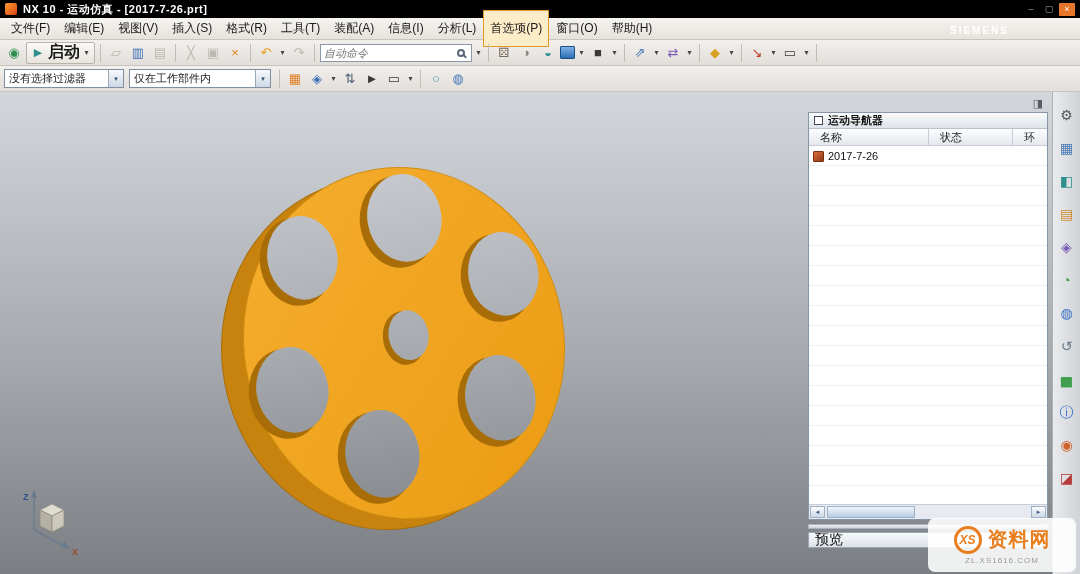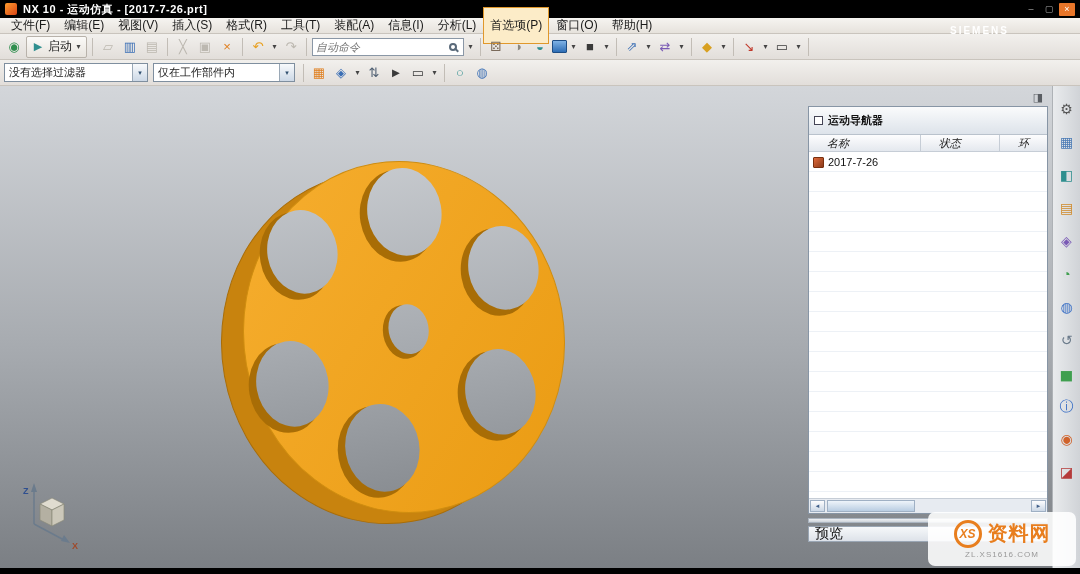--- a/index.html
+++ b/index.html
@@ -9,32 +9,32 @@
   
   .titlebar { height:18px; background:#000; color:#fff; display:flex; align-items:center; padding:0 5px; gap:6px; }
   .app-logo { width:12px; height:12px; border-radius:2px; background:linear-gradient(135deg,#ff9d2e,#d84315); flex:0 0 auto; }
   .title-text { font-size:11px; font-weight:bold; white-space:nowrap; letter-spacing:0.5px; }
   .brand { margin-left:auto; font-size:10px; font-weight:bold; letter-spacing:2px;margin-top:42px; }
   .winbtns { display:flex; gap:2px; margin-left:8px; }
   .winbtn { width:16px; height:13px; font-size:9px; line-height:12px; text-align:center; color:#aaa; }
   .winbtn.close { background:#e8762a; color:#fff; border-radius:1px; }
 
   
-  .menubar { height:16px; background:linear-gradient(#f6f4f1,#e6e2dc); border-bottom:1px solid #c9c4bd; display:flex; align-items:center; padding-left:4px; color:#1a1a1a; }
+  .menubar { height:22px; background:linear-gradient(#f6f4f1,#e6e2dc); border-bottom:1px solid #c9c4bd; display:flex; align-items:center; padding-left:4px; color:#1a1a1a; }
   .menu-item { padding:3px 7px; white-space:nowrap; }
   .menu-item.hl { border:1px solid #e0982c; background:#fcecc8; padding:9px 6px; }
 
   
   .toolbar { background:linear-gradient(#f2f0ed,#e2deda); border-bottom:1px solid #c9c4bd; display:flex; align-items:center; gap:2px; padding:0 4px; height:26px; }
   .tbi { width:20px; height:20px; display:flex; align-items:center; justify-content:center; font-size:13px; border-radius:2px; flex:0 0 auto; }
   .tbi.sm { width:16px; font-size:11px; }
   .sep { width:1px; height:18px; background:#c2bdb6; margin:0 3px; flex:0 0 auto; }
   .caret { font-size:8px; color:#444; width:9px; text-align:center; flex:0 0 auto; }
   .start-btn { display:flex; align-items:center; gap:2px; padding:1px 3px; border:1px solid #b8b2aa; border-radius:2px; background:linear-gradient(#fbfaf8,#e8e4de); height:22px; }
-  .start-btn .lbl { font-size:12px; color:#1a1a1a; }
+  .start-btn .lbl { font-size:16px; color:#1a1a1a;font-weight:bold; }
   .cmdbox { display:flex; align-items:center; border:1px solid #8a97a6; background:#fff; height:18px; width:152px; padding:0 3px; }
   .cmdbox input { border:none; outline:none; flex:1; min-width:10px; font-size:11px; font-style:italic; color:#777; font-family:"Liberation Sans",sans-serif; background:transparent; }
   .mag { width:8px; height:8px; border:2px solid #5a6a7a; border-radius:50%; position:relative; flex:0 0 auto; margin-right:3px; }
   .mag::after { content:""; position:absolute; width:5px; height:2px; background:#5a6a7a; transform:rotate(45deg); right:-4px; bottom:-2px; }
   .cubeicon { width:15px; height:13px; background:linear-gradient(#7fb2e5,#2d6db5); border:1px solid #1d4d85; border-radius:1px; }
   .dd { display:flex; align-items:center; border:1px solid #7f8f9f; background:#fff; height:19px; font-size:11px; padding-left:4px; color:#1a1a1a; margin-right:3px; }
   .dd-arrow { width:15px; height:17px; margin-left:auto; background:linear-gradient(#f8fafc,#ccd8e6); border-left:1px solid #9aa8b6; display:flex; align-items:center; justify-content:center; font-size:7px; color:#2f4f6f; }
 
   
   .c-green{color:#2f8f4e}.c-blue{color:#3b6fb5}.c-gray{color:#8a867e}.c-dis{color:#bcb8b0}
@@ -45,24 +45,24 @@
   
   .main { position:relative; width:1080px; height:482px; background:#9ea2a7; }
   svg.canvas { position:absolute; left:0; top:0; }
 
   
   .rail { position:absolute; right:0; top:0; width:28px; height:482px; background:linear-gradient(90deg,#e9ebed,#d0d3d7); border-left:1px solid #aeb2b6; display:flex; flex-direction:column; align-items:center; padding-top:14px; gap:15px; z-index:5; }
   .ric { width:18px; height:18px; font-size:14px; line-height:18px; text-align:center; }
 
   
   .panel { position:absolute; left:808px; top:20px; width:240px; height:408px; background:#fff; border:1px solid #8795a5; display:flex; flex-direction:column; font-size:11px; z-index:6; }
-  .panel-title { height:28px; flex:0 0 auto; background:linear-gradient(#fafbfc,#dde3ea); display:flex; align-items:center; gap:5px; padding:0 5px; border-bottom:1px solid #b9c2cc; color:#111; font-weight:bold; }
+  .panel-title { height:16px; flex:0 0 auto; background:linear-gradient(#fafbfc,#dde3ea); display:flex; align-items:center; gap:5px; padding:0 5px; border-bottom:1px solid #b9c2cc; color:#111; font-weight:bold; }
   .box-icon { width:9px; height:9px; border:1px solid #445; background:#fff; flex:0 0 auto; }
   .cols { display:flex; height:17px; flex:0 0 auto; background:linear-gradient(#fdfdfe,#e4e8ee); border-bottom:1px solid #c6cdd6; color:#222; }
-  .col { padding:1px 18px; border-right:1px solid #c6cdd6;font-style:italic; }
+  .col { padding:1px 11px; border-right:1px solid #c6cdd6; }
   .col.c1{width:120px}.col.c2{width:84px}.col.c3{flex:1;border-right:none}
   .rows { flex:1 1 auto; background:repeating-linear-gradient(180deg,#ffffff 0px,#ffffff 19px,#edf1f6 19px,#edf1f6 20px); overflow:hidden; }
   .nav-row { display:flex; align-items:center; height:20px; gap:4px; padding-left:4px; color:#111; }
   .node-icon { width:11px; height:11px; border-radius:1px; background:linear-gradient(135deg,#e06a3a,#8a3a1a); border:1px solid #7a300f; flex:0 0 auto; }
   .hscroll { height:15px; flex:0 0 auto; background:#e7ebf1; border-top:1px solid #c6cdd6; display:flex; align-items:center; padding:0 1px; }
   .hs-btn { width:15px; height:12px; background:linear-gradient(#fdfdfe,#ccd8e6); border:1px solid #9fb0c4; font-size:6px; color:#41608a; display:flex; align-items:center; justify-content:center; flex:0 0 auto; }
   .hs-thumb { width:88px; height:12px; background:linear-gradient(#eef4fa,#b9cde2); border:1px solid #9fb0c4; margin-left:2px; }
   .hs-track { flex:1; }
 
   .splitter { position:absolute; left:808px; top:432px; width:240px; height:5px; background:linear-gradient(#eef0f3,#cdd3da); border:1px solid #aab4c0; z-index:6; }
@@ -152,21 +152,21 @@
   <span class="caret">▾</span>
   <span class="sep"></span>
   <span class="tbi c-red">↘</span>
   <span class="caret">▾</span>
   <span class="tbi c-dark">▭</span>
   <span class="caret">▾</span>
   <span class="sep"></span>
 </div>
 
 <div class="toolbar">
-  <div class="dd" style="width:144px">
+  <div class="dd" style="width:120px">
     <span>没有选择过滤器</span>
     <span class="dd-arrow">
         <span>▾</span>
       </span>
   </div>
   <div class="dd" style="width:142px">
     <span>仅在工作部件内</span>
     <span class="dd-arrow">
         <span>▾</span>
       </span>

